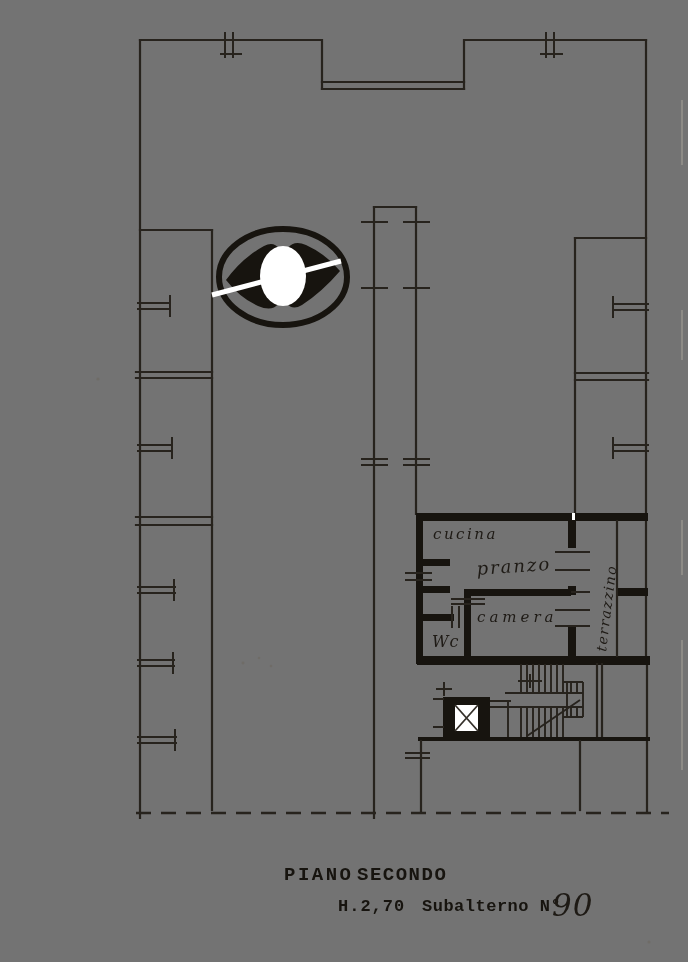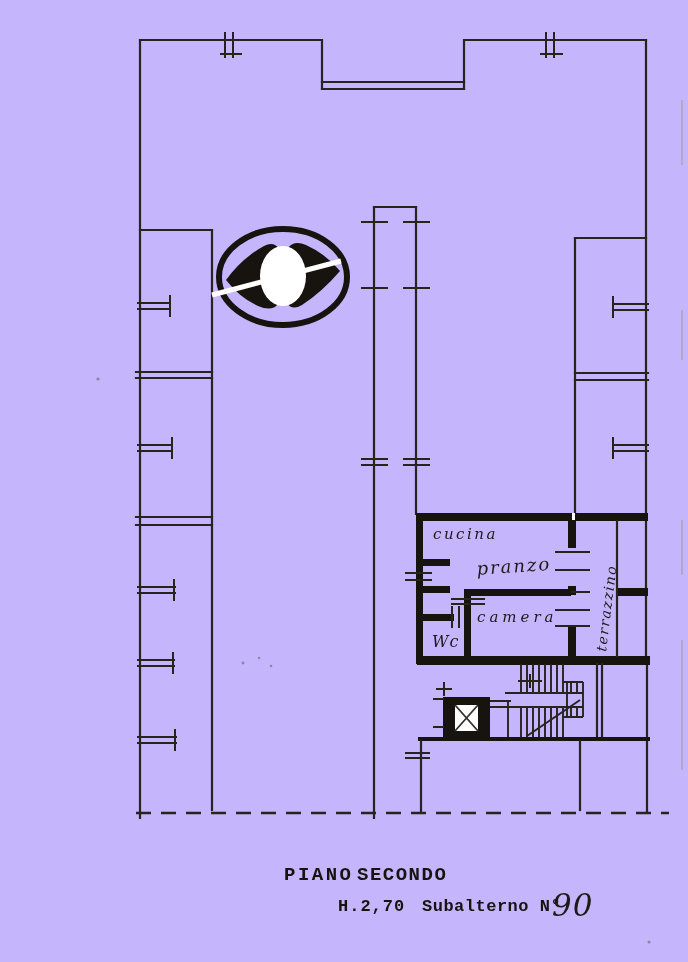--- a/index.html
+++ b/index.html
@@ -1,19 +1,19 @@
 <!DOCTYPE html>
 <html><head>
 <meta charset="utf-8">
 <style>
   html,body{margin:0;padding:0;background:#e8e8e8;}
   .page{
     position:relative;
     width:688px;height:962px;
-    background:#c4b5fd;
+    background:#737373;
     overflow:hidden;
     font-family:"Liberation Sans", sans-serif;
   }
   svg{position:absolute;top:0;left:0;}
   .ln{stroke:#27231d;stroke-width:2.2;fill:none;stroke-linecap:square;}
   .ln-thin{stroke:#35302a;stroke-width:1.8;fill:none;}
   .tick{stroke:#27231d;stroke-width:2;fill:none;stroke-linecap:square;}
   .wall{fill:#17140f;stroke:none;}
   .paper{fill:#ffffff;stroke:none;}
   .stair{stroke:#27231d;stroke-width:1.9;fill:none;}

